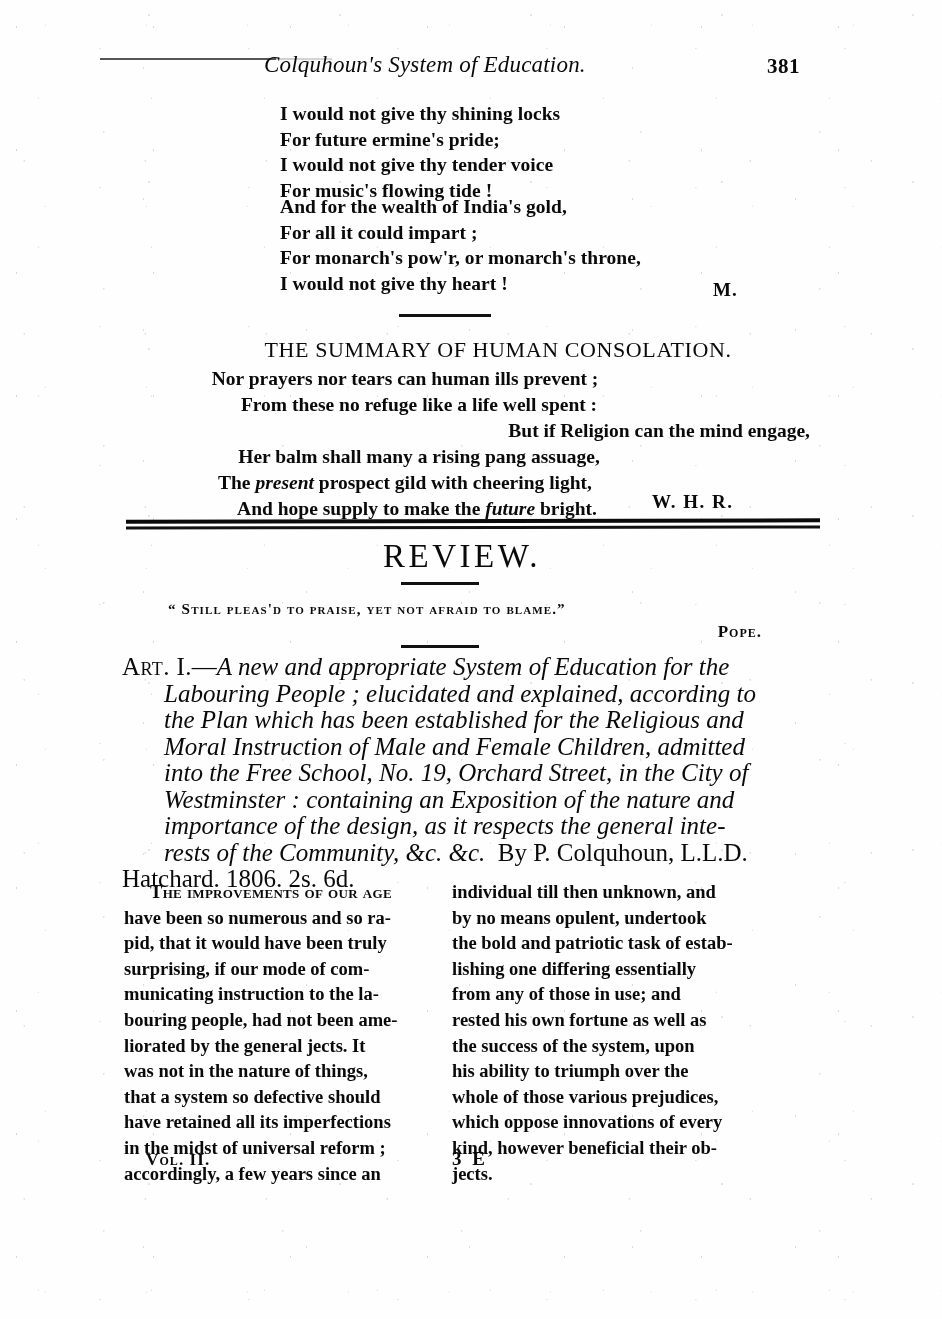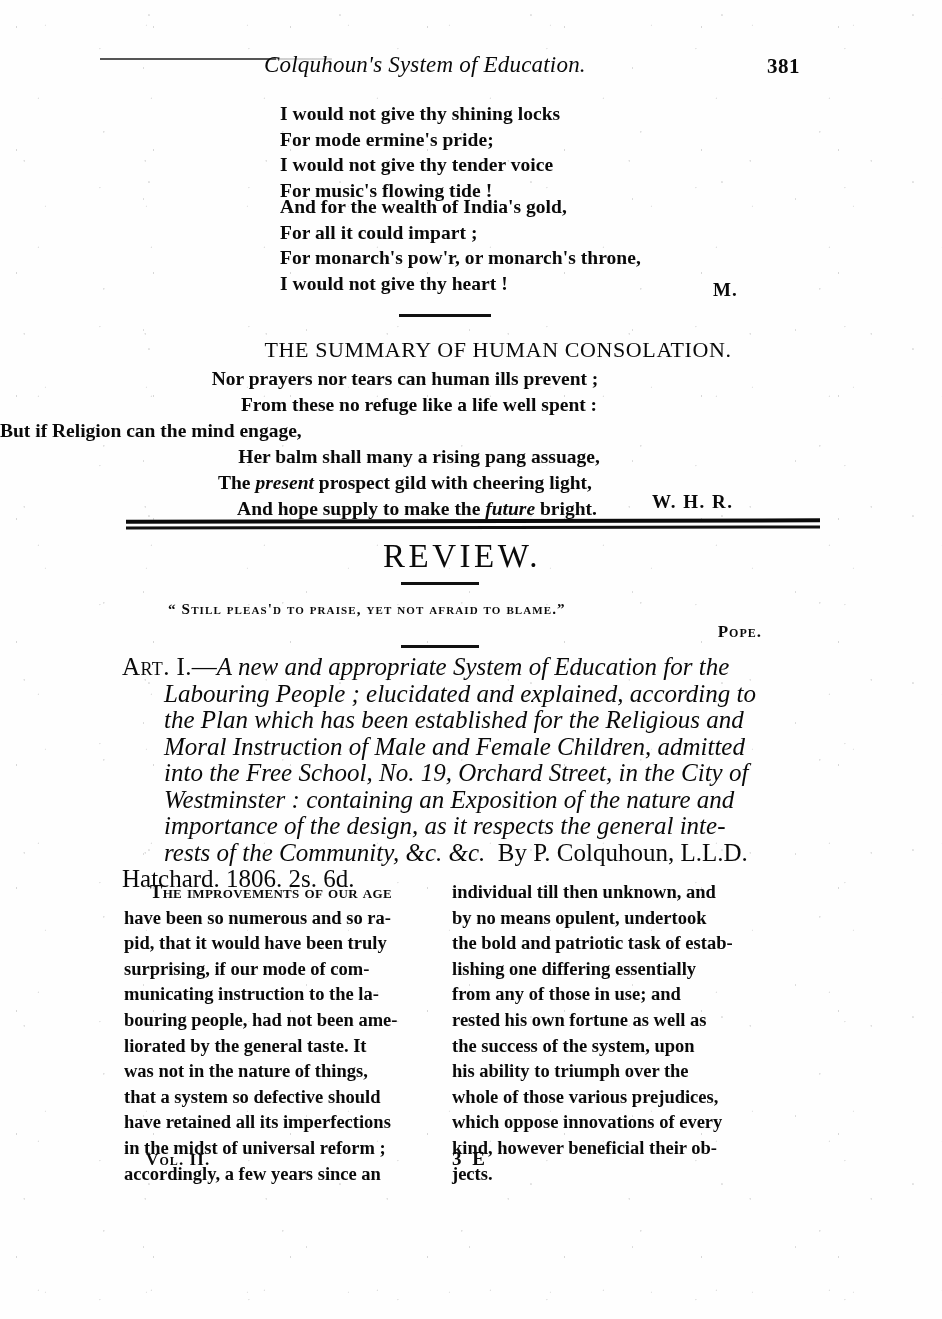--- a/index.html
+++ b/index.html
@@ -238,21 +238,21 @@
   <div class="scan-noise"></div>
   <div class="scan-edge-rule"></div>
 
   <div class="runhead">
     <div class="runhead-title">Colquhoun's System of Education.</div>
     <div class="runhead-folio">381</div>
   </div>
 
   <div class="verse" style="top:101px;">
     <div>I would not give thy shining locks</div>
-    <div>For mode ermine's pride;</div>
+    <div>For future ermine's pride;</div>
     <div>I would not give thy tender voice</div>
     <div>For music's flowing tide !</div>
   </div>
 
   <div class="verse" style="top:194px;">
     <div>And for the wealth of India's gold,</div>
     <div>For all it could impart ;</div>
     <div>For monarch's pow'r, or monarch's throne,</div>
     <div>I would not give thy heart !</div>
   </div>
@@ -263,21 +263,21 @@
 
   <div class="sec-head" style="top:337px;">THE SUMMARY OF HUMAN CONSOLATION.</div>
 
   <div class="consol" style="top:366px;">
     <div class="cl" style="text-align:center;">
       <span>Nor prayers nor tears can human ills prevent ;</span>
     </div>
     <div class="cl" style="text-align:center; padding-left:28px;">
       <span>From these no refuge like a life well spent :</span>
     </div>
-    <div class="cl" style="text-align:left; padding-left:0;">
+    <div class="cl" style="text-align:right; padding-left:0;">
       <span>But if Religion can the mind engage,</span>
     </div>
     <div class="cl" style="text-align:center; padding-left:28px;">
       <span>Her balm shall many a rising pang assuage,</span>
     </div>
     <div class="cl" style="text-align:center; padding-left:0;">
       <span>The </span><span style="font-style:italic">present</span><span> prospect gild with cheering light,</span>
     </div>
     <div class="cl" style="text-align:center; padding-left:24px;">
       <span>And hope supply to make the </span><span style="font-style:italic">future</span><span> bright.</span>
@@ -313,21 +313,21 @@
   </div>
 
   <div class="body-col left">
     <p>
       <span class="bline indent"><span class="lead">The improvements of our age</span></span>
       <span class="bline">have been so numerous and so ra-</span>
       <span class="bline">pid, that it would have been truly</span>
       <span class="bline">surprising, if our mode of com-</span>
       <span class="bline">municating instruction to the la-</span>
       <span class="bline">bouring people, had not been ame-</span>
-      <span class="bline">liorated by the general taste.   It</span>
+      <span class="bline">liorated by the general jects.   It</span>
       <span class="bline">was not in the nature of things,</span>
       <span class="bline">that a system so defective should</span>
       <span class="bline">have retained all its imperfections</span>
       <span class="bline">in the midst of universal reform ;</span>
       <span class="bline">accordingly, a few years since an</span>
     </p>
   </div>
 
   <div class="body-col right">
     <p>

